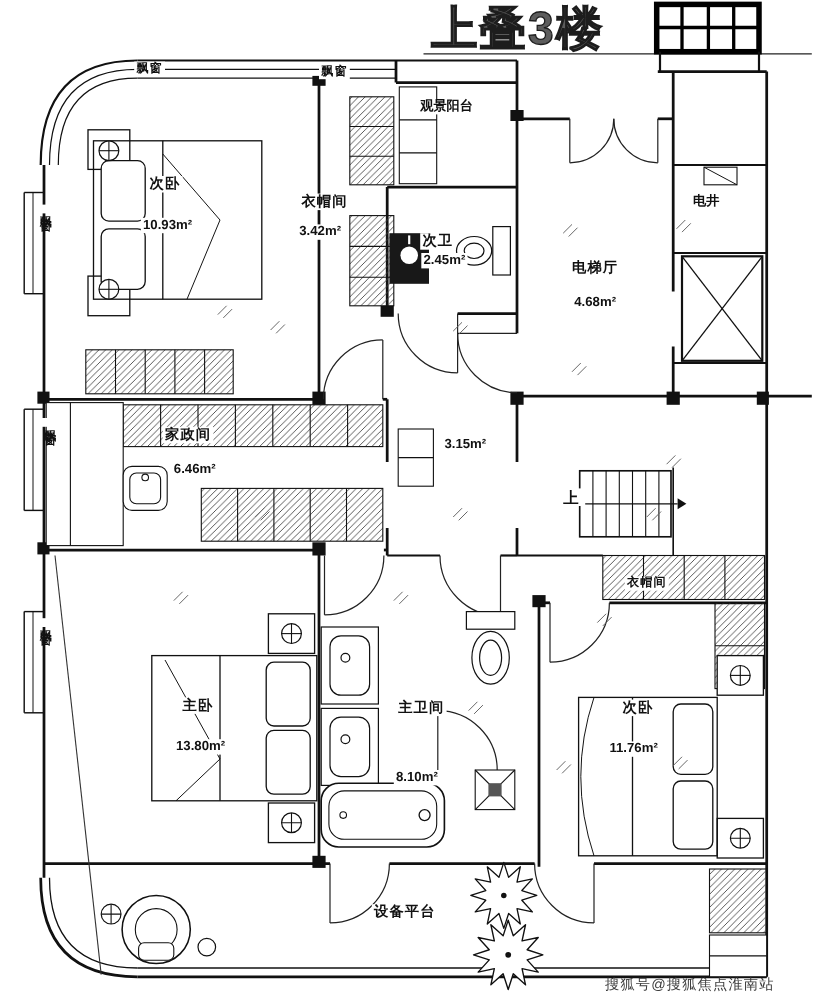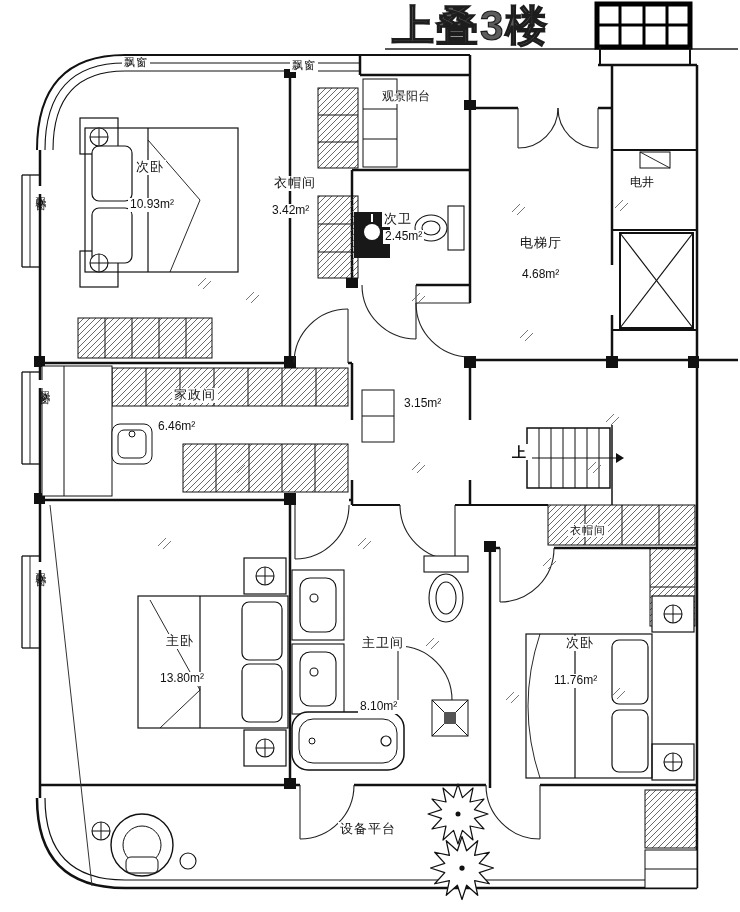--- a/index.html
+++ b/index.html
@@ -1,20 +1,20 @@
 <!DOCTYPE html>
 <html><head>
 <meta charset="utf-8">
 <style>
   html,body{margin:0;padding:0;background:#fff;}
   .stage{position:relative;width:740px;height:912px;background:#fff;overflow:hidden;
          font-family:"Liberation Sans",sans-serif;}
   .plan{position:absolute;left:0;top:0;}
   .lbl{position:absolute;font-size:13px;color:#111;background:#fff;padding:0 2px;
-       white-space:nowrap;line-height:1.15;letter-spacing:1px;}
+       white-space:nowrap;line-height:1.15;letter-spacing:1px;font-weight:bold;}
   .area{font-size:12px;letter-spacing:0;}
   .small{font-size:11px;}
   .vlabel{writing-mode:vertical-rl;letter-spacing:2px;padding:2px 0;}
   .title{position:absolute;left:392px;top:-2px;font-size:42px;font-weight:700;color:#5c5c5c;
          -webkit-text-stroke:1.2px #1d1d1d;letter-spacing:2px;background:transparent;}
   .up{font-size:14px;font-weight:700;}
   .watermark{position:absolute;left:550px;top:886px;font-size:13px;color:#3c3c3c;
              letter-spacing:1px;background:transparent;}
 </style>
 </head>
@@ -359,34 +359,35 @@
 <div class="lbl area" style="left:270px;top:204px">3.42m²</div>
 
 <div class="lbl" style="left:382px;top:212px">次卫</div>
 <div class="lbl area" style="left:383px;top:230px">2.45m²</div>
 
 <div class="lbl" style="left:518px;top:236px">电梯厅</div>
 <div class="lbl area" style="left:520px;top:268px">4.68m²</div>
 
 <div class="lbl area" style="left:628px;top:176px">电井</div>
 
-<div class="lbl" style="left:172px;top:388px">家政间</div>
+<div class="lbl" style="left:148px;top:388px">家政间</div>
 <div class="lbl area" style="left:156px;top:420px">6.46m²</div>
 
 <div class="lbl area" style="left:402px;top:397px">3.15m²</div>
 
 <div class="lbl up" style="left:510px;top:444px">上</div>
 
 <div class="lbl small" style="left:568px;top:524px">衣帽间</div>
 
 <div class="lbl" style="left:164px;top:634px">主卧</div>
 <div class="lbl area" style="left:158px;top:672px">13.80m²</div>
 
 <div class="lbl" style="left:360px;top:636px">主卫间</div>
 <div class="lbl area" style="left:358px;top:700px">8.10m²</div>
 
 <div class="lbl" style="left:564px;top:636px">次卧</div>
 <div class="lbl area" style="left:552px;top:674px">11.76m²</div>
 
 <div class="lbl" style="left:338px;top:822px">设备平台</div>
 
+<div class="watermark">搜狐号@搜狐焦点淮南站</div>
 
 </div>
 
 </body></html>

